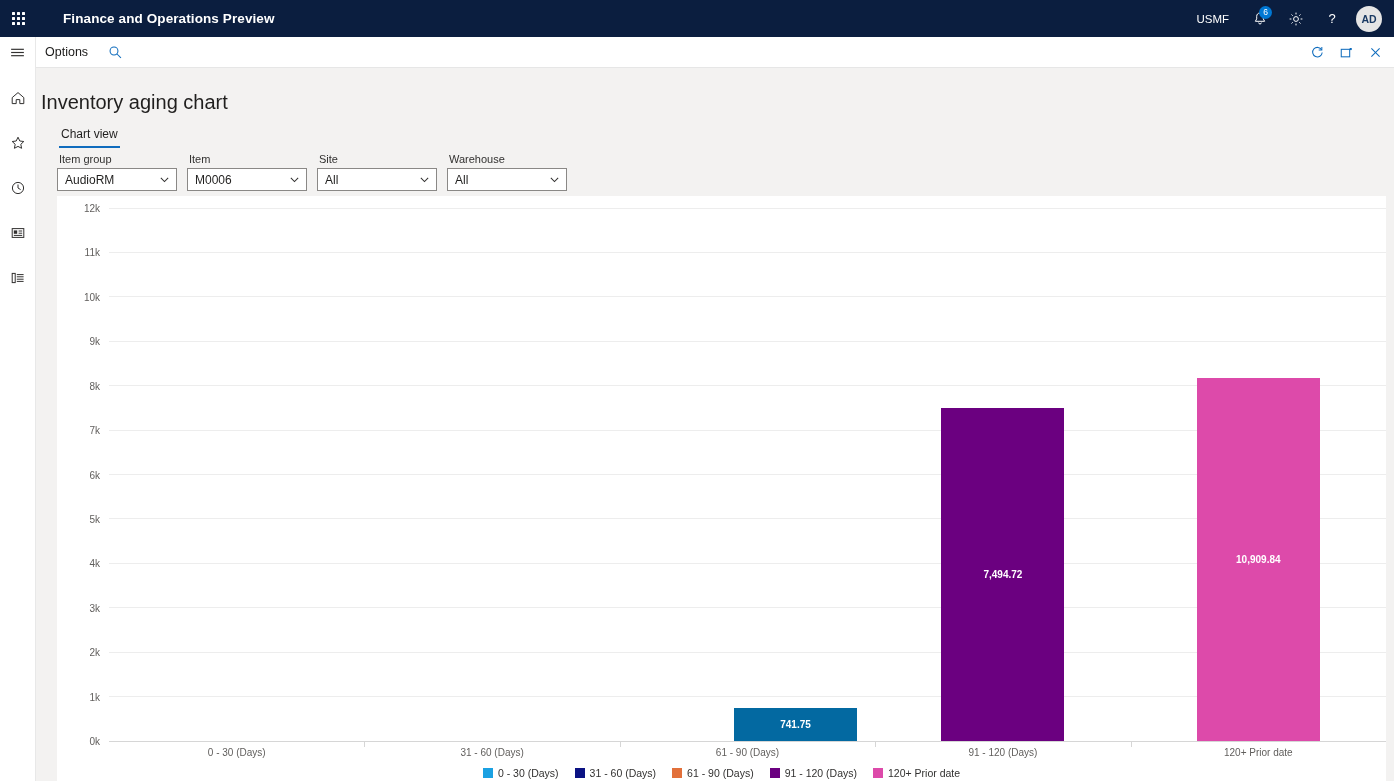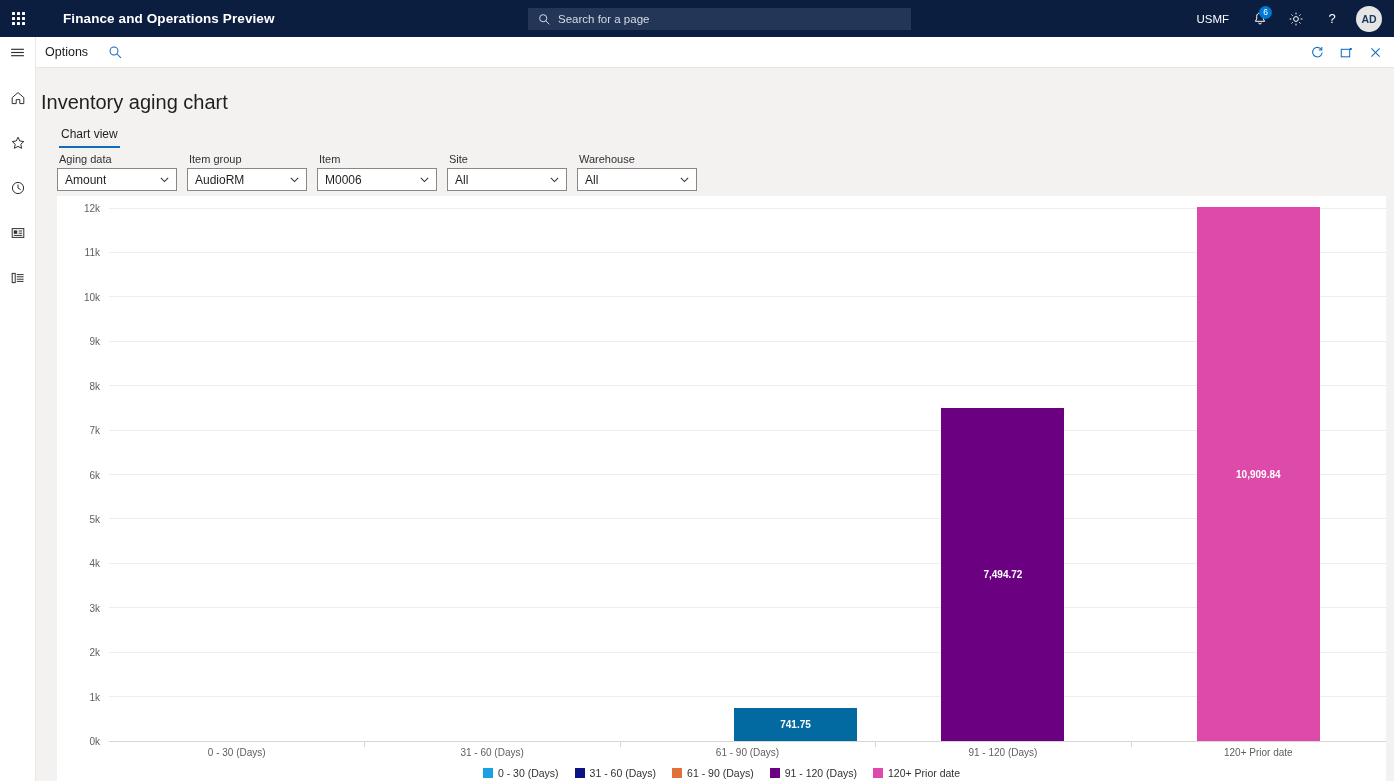--- a/index.html
+++ b/index.html
@@ -233,29 +233,20 @@
         <i></i>
         <i></i>
         <i></i>
         <i></i>
         <i></i>
         <i></i>
     </div>
   </div>
   <div class="app-title">Finance and Operations Preview</div>
 
-  <div class="searchwrap">
-    <span class="mag">
-      <svg width="13" height="13" viewBox="0 0 16 16">
-          <circle cx="6.4" cy="6.4" r="4.4" fill="none" stroke="#d6dbe4" stroke-width="1.2"></circle>
-          <line x1="9.7" y1="9.7" x2="14" y2="14" stroke="#d6dbe4" stroke-width="1.2"></line>
-        </svg>
-    </span>
-    <span class="search-ph">Search for a page</span>
-  </div>
 
   <div class="topright">
     <div class="company">USMF</div>
     <div class="ticon">
       <svg width="16" height="16" viewBox="0 0 16 16">
           <path d="M8 2c-2 0-3.3 1.4-3.3 3.3v2.6L3.4 10.3h9.2L11.3 7.9V5.3C11.3 3.4 10 2 8 2z" fill="none" stroke="#ffffff" stroke-width="1"></path>
           <path d="M6.6 11.6c0 .8.6 1.4 1.4 1.4s1.4-.6 1.4-1.4" fill="none" stroke="#ffffff" stroke-width="1"></path>
         </svg>
       <span class="badge">6</span>
     </div>
@@ -372,31 +363,20 @@
 
 <div class="page">
 
   <div class="page-title">Inventory aging chart</div>
 
   <div class="tabs">
     <div class="tab active">Chart view</div>
   </div>
 
   <div class="filters">
-    <div class="field">
-      <div class="field-label">Aging data</div>
-      <div class="select w-aging">
-        <span class="val">Amount</span>
-        <span class="chev">
-          <svg width="11" height="11" viewBox="0 0 12 12">
-              <path d="M2 4.2L6 8.2l4-4" fill="none" stroke="#323130" stroke-width="1.1"></path>
-            </svg>
-        </span>
-      </div>
-    </div>
     <div class="field">
       <div class="field-label">Item group</div>
       <div class="select w-group">
         <span class="val">AudioRM</span>
         <span class="chev">
           <svg width="11" height="11" viewBox="0 0 12 12">
               <path d="M2 4.2L6 8.2l4-4" fill="none" stroke="#323130" stroke-width="1.1"></path>
             </svg>
         </span>
       </div>
@@ -468,21 +448,21 @@
           <div class="gridline" style="top: 55.9167px;"></div>
           <div class="gridline" style="top: 11.5px;"></div>
         </div>
       <div class="bars" id="bars" style="left:52px">
           <div class="bar" style="left: 577px; width: 123px; height: 32.9461px; background: #0369a1; margin-left: 48px;">
             <span class="bar-label">741.75</span>
           </div>
           <div class="bar" style="left: 832.4px; width: 123px; height: 332.89px; background: rgb(107, 0, 128);">
             <span class="bar-label">7,494.72</span>
           </div>
-          <div class="bar" style="left: 1087.8px; width: 123px; height: 534px; background: rgb(221, 74, 170);">
+          <div class="bar" style="left: 1087.8px; width: 123px; height: 363px; background: rgb(221, 74, 170);">
             <span class="bar-label">10,909.84</span>
           </div>
         </div>
     </div>
     <div class="xaxis" id="xaxis">
         <div class="xtick" style="left: 127.7px;">0 - 30 (Days)</div>
         <div class="xtick" style="left: 383.1px;">31 - 60 (Days)</div>
         <div class="xdiv" style="left: 255.4px;"></div>
         <div class="xtick" style="left: 638.5px;">61 - 90 (Days)</div>
         <div class="xdiv" style="left: 510.8px;"></div>

